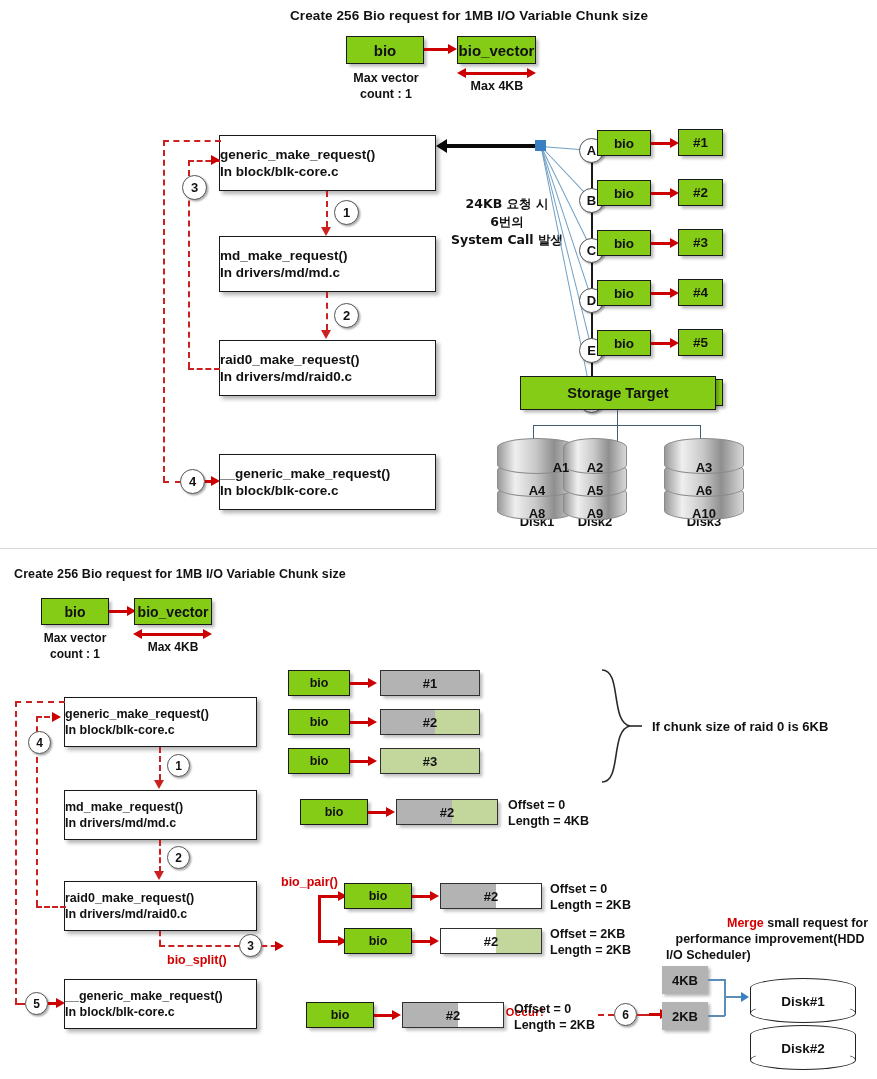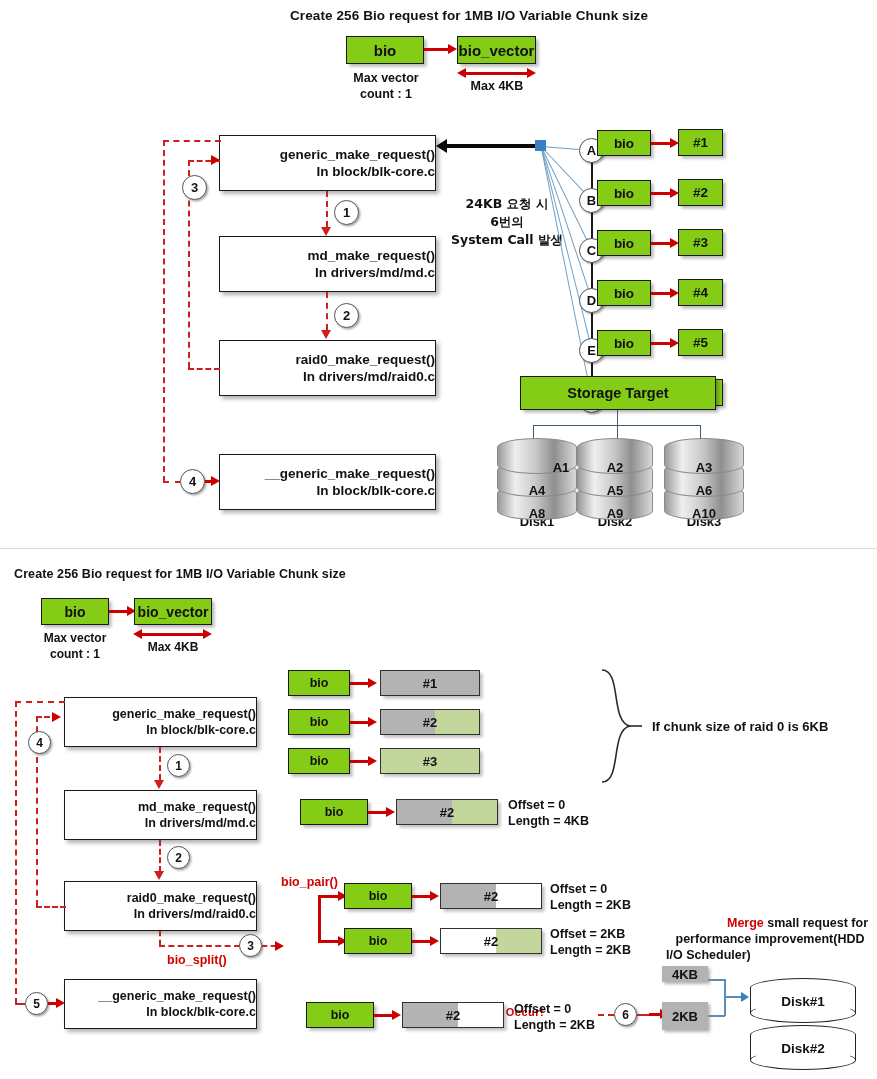--- a/index.html
+++ b/index.html
@@ -12,21 +12,21 @@
 
   
   .wbox{
     position:absolute;background:#84cc16;border:1.6px solid #1a1a1a;
     box-sizing:border-box;display:flex;align-items:center;justify-content:center;
     text-align:center;font-weight:bold;box-shadow:2.5px 2.5px 3px rgba(0,0,0,.28);
   }
   .fbox{ 
     position:absolute;background:#ffffff;border:1.6px solid #1a1a1a;
     box-sizing:border-box;display:flex;flex-direction:column;
-    align-items:flex-end;justify-content:center;line-height:1.28;
+    align-items:flex-start;justify-content:center;line-height:1.28;
     font-weight:bold;box-shadow:3px 3px 4px rgba(0,0,0,.3);
   }
   .hdr{position:absolute;font-weight:bold;letter-spacing:.1px;}
 
   
   .circ{
     position:absolute;border:1.5px solid #555;border-radius:50%;
     background:#ffffff;display:flex;align-items:center;justify-content:center;
     font-weight:bold;box-shadow:1.5px 1.5px 2px rgba(0,0,0,.32);
     box-sizing:border-box;
@@ -215,21 +215,21 @@
 <div id="disks">
     <div class="cyl" style="left: 497px; top: 438px; width: 80px; height: 92px;">
       <div class="plate" style="top: 0px; z-index: 3;"></div>
       <div class="lab" style="top: 22px; z-index: 5; margin-left: 48px;">A1</div>
       <div class="plate" style="top: 23px; z-index: 2;"></div>
       <div class="lab" style="top: 45px; z-index: 5;">A4</div>
       <div class="plate" style="top: 46px; z-index: 1;"></div>
       <div class="lab" style="top: 68px; z-index: 5;">A8</div>
       <div class="lab" style="top: 76px; font-size: 13px;">Disk1</div>
     </div>
-    <div class="cyl" style="left: 577px; top: 438px; width: 76px; height: 92px;">
+    <div class="cyl" style="left: 563px; top: 438px; width: 64px; height: 92px;">
       <div class="plate" style="top: 0px; z-index: 3;"></div>
       <div class="lab" style="top: 22px; z-index: 5;">A2</div>
       <div class="plate" style="top: 23px; z-index: 2;"></div>
       <div class="lab" style="top: 45px; z-index: 5;">A5</div>
       <div class="plate" style="top: 46px; z-index: 1;"></div>
       <div class="lab" style="top: 68px; z-index: 5;">A9</div>
       <div class="lab" style="top: 76px; font-size: 13px;">Disk2</div>
     </div>
     <div class="cyl" style="left: 664px; top: 438px; width: 80px; height: 92px;">
       <div class="plate" style="top: 0px; z-index: 3;"></div>
@@ -392,21 +392,21 @@
 <div class="dashh" style="left:637px;top:1014px;width:12px;"></div>
 <div class="hline" style="left:649px;top:1013px;width:14px;"></div>
 <div class="ar ar-r" style="left:660px;top:1009px;"></div>
 
 <div class="txt" style="left:672px;top:915px;width:196px;text-align:right;font-size:12.5px;">
   <span class="red">Merge</span><span> small request for</span>
 </div>
 <div class="txt" style="left:666px;top:931px;width:208px;text-align:center;font-size:12.5px;">performance improvement(HDD</div>
 <div class="txt" style="left:666px;top:947px;width:208px;font-size:12.5px;">I/O Scheduler)</div>
 
-<div class="chip" style="left:662px;top:966px;width:46px;height:16px;">4KB</div>
+<div class="chip" style="left:662px;top:966px;width:46px;height:28px;">4KB</div>
 <div class="chip" style="left:662px;top:1002px;width:46px;height:28px;">2KB</div>
 
 <div class="abs" style="left:708px;top:979px;width:17px;height:1.6px;background:#5b8db8;"></div>
 <div class="abs" style="left:708px;top:1015px;width:17px;height:1.6px;background:#5b8db8;"></div>
 <div class="abs" style="left:724px;top:979px;width:1.6px;height:37px;background:#5b8db8;"></div>
 <div class="abs" style="left:724px;top:996px;width:19px;height:1.6px;background:#5b8db8;"></div>
 <div class="ar ar-rb" style="left:741px;top:992px;"></div>
 
 <div class="cyl2" style="left:750px;top:978px;width:106px;height:45px;">
   <div class="top"></div>

